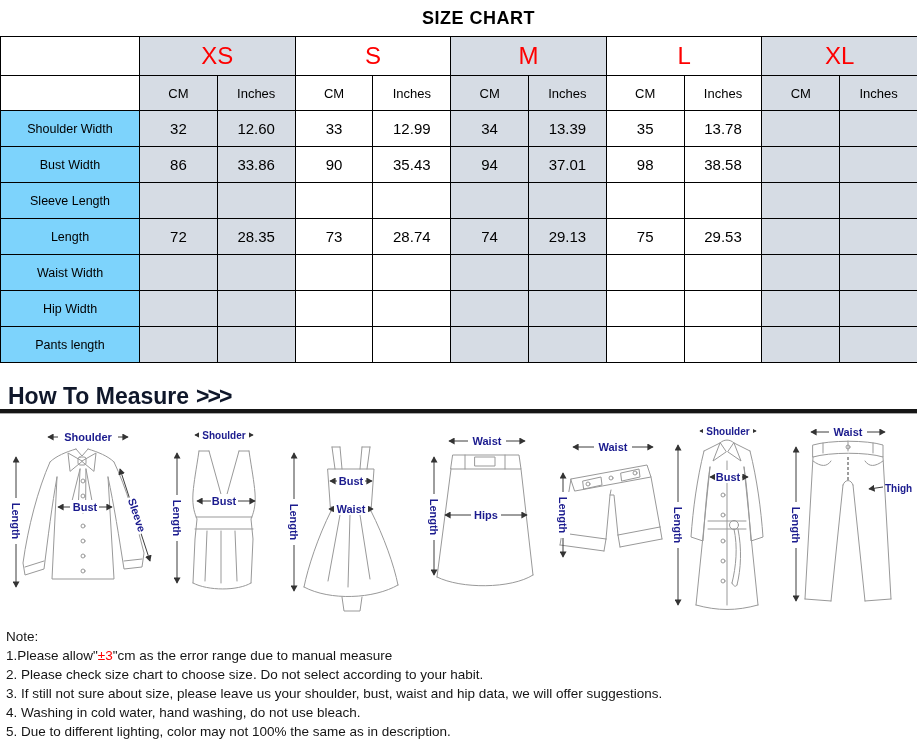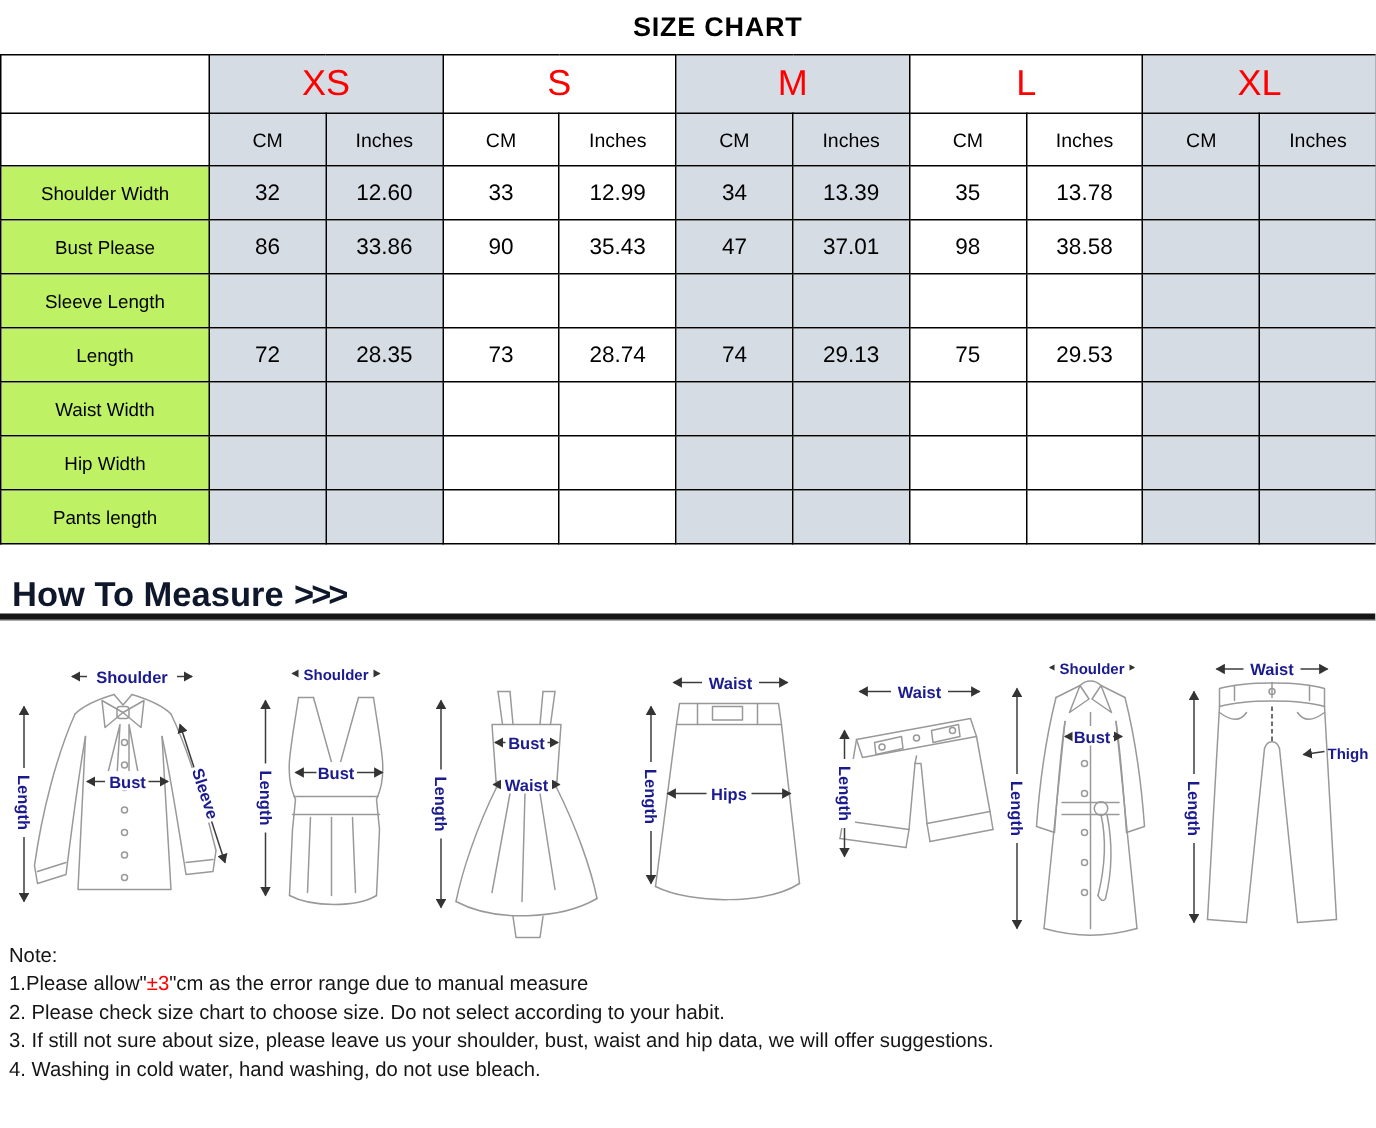--- a/index.html
+++ b/index.html
@@ -15,34 +15,34 @@
   table.size-table{border-collapse:collapse;table-layout:fixed;width:917px;}
   .size-table th,.size-table td{
     border:1px solid #000;text-align:center;vertical-align:middle;
     padding:0;font-weight:normal;overflow:hidden;white-space:nowrap;
   }
   .size-table tr.sizes-row{height:39px;}
   .size-table tr.units-row{height:35px;}
   .size-table tbody tr{height:36px;}
   .size-header{font-size:24px;font-weight:bold;color:#fe0000;}
   .unit-header{font-size:13px;font-weight:bold;color:#000;}
-  .row-label{font-size:12.5px;background:#bef264;}
+  .row-label{font-size:12.5px;background:#7dd3fc;}
   td.val{font-size:15px;}
   .shade{background:#d6dce4;}
   
   .measure-head{
     margin:21px 0 0 8px;height:25px;display:flex;align-items:center;
     font-size:23px;font-weight:bold;color:#0f172a;
   }
   .measure-head .chev{margin-left:7px;letter-spacing:-2px;}
   .rule{height:4px;background:#161616;border-bottom:1px solid #a9a9a9;}
   
   .figures{
     width:917px;height:208px;display:flex;justify-content:space-between;
-    align-items:flex-start;padding-top:19px;box-sizing:border-box;
+    align-items:flex-start;padding-top:5px;box-sizing:border-box;
   }
   .figures svg{display:block;}
   .figures text{
     font-family:"Liberation Sans",sans-serif;font-weight:bold;
     font-size:11px;fill:#1b1b8e;
   }
   .figures text.sm{font-size:10px;}
   .garment{fill:none;stroke:#999;stroke-width:1;stroke-linejoin:round;stroke-linecap:round;}
   .m line{stroke:#3c3c3c;stroke-width:1;}
   .m line.dash{stroke-dasharray:3,2;}
@@ -95,26 +95,26 @@
           <td class="val">33</td>
           <td class="val">12.99</td>
           <td class="val shade">34</td>
           <td class="val shade">13.39</td>
           <td class="val">35</td>
           <td class="val">13.78</td>
           <td class="val shade"></td>
           <td class="val shade"></td>
         </tr>
         <tr>
-          <th class="row-label">Bust Please</th>
+          <th class="row-label">Bust Width</th>
           <td class="val shade">86</td>
           <td class="val shade">33.86</td>
           <td class="val">90</td>
           <td class="val">35.43</td>
-          <td class="val shade">47</td>
+          <td class="val shade">94</td>
           <td class="val shade">37.01</td>
           <td class="val">98</td>
           <td class="val">38.58</td>
           <td class="val shade"></td>
           <td class="val shade"></td>
         </tr>
         <tr>
           <th class="row-label">Sleeve Length</th>
           <td class="val shade"></td>
           <td class="val shade"></td>
@@ -447,16 +447,17 @@
 
   </div>
 
   <div class="notes">
     <div>Note:</div>
     <div class="note-line"><span>1.Please allow"</span><span class="red">±3</span><span>"cm as the error range due to manual measure</span></div>
     <div id="note-items">
         <div class="note-line">2. Please check size chart to choose size. Do not select according to your habit.</div>
         <div class="note-line">3. If still not sure about size, please leave us your shoulder, bust, waist and hip data, we will offer suggestions.</div>
         <div class="note-line">4. Washing in cold water, hand washing, do not use bleach.</div>
+        <div class="note-line">5. Due to different lighting, color may not 100% the same as in description.</div>
       </div>
   </div>
 
 </div>
 
 </body></html>

